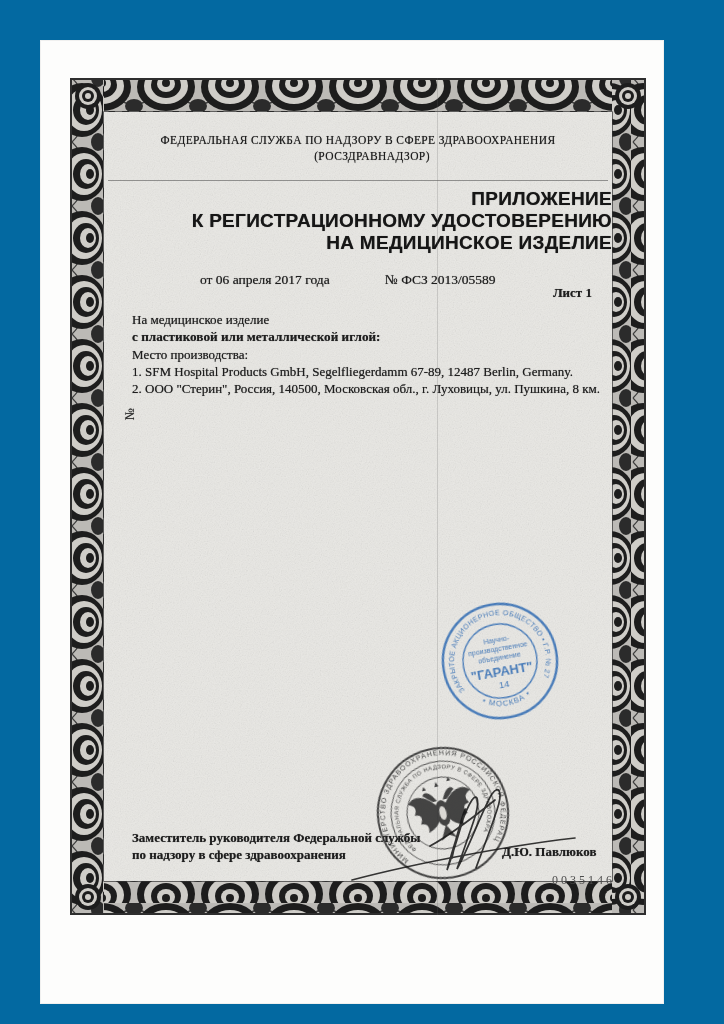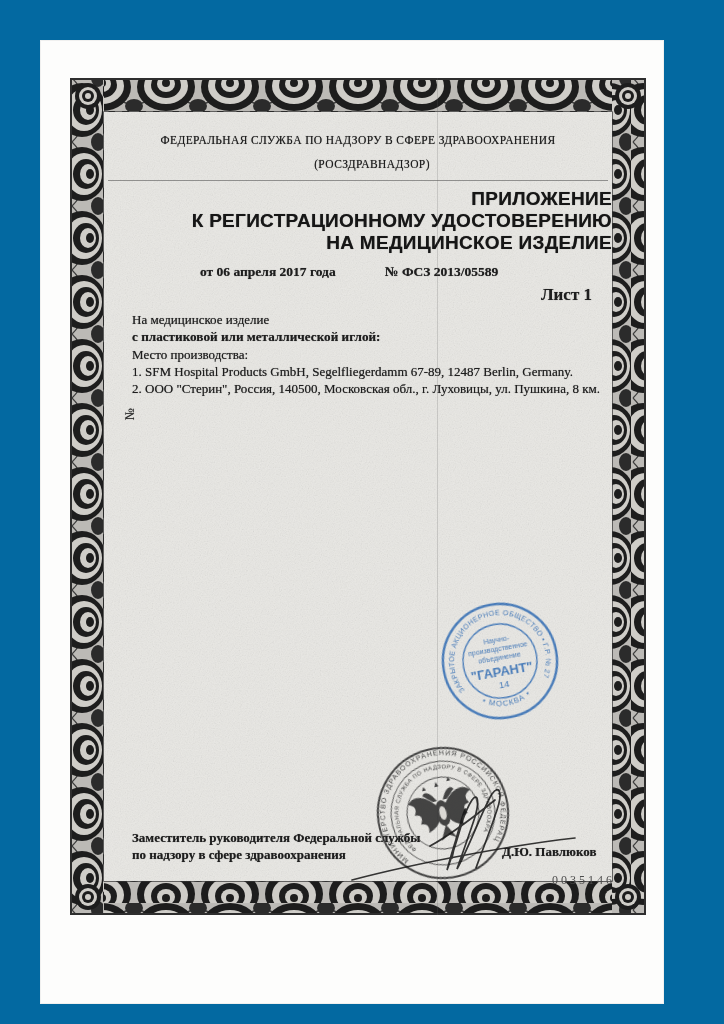--- a/index.html
+++ b/index.html
@@ -10,30 +10,30 @@
   
   .frame-svg{position:absolute;left:70px;top:78px;}
   
   .paper{position:absolute;left:104px;top:112px;width:508px;height:769px;
          background:#e9e8e4;}
   .grain{position:absolute;left:0;top:0;width:100%;height:100%;pointer-events:none;}
   
   .t{position:absolute;color:#1e1e1e;text-shadow:0 0 0.7px rgba(20,20,20,0.65);}
   .center{left:0;right:0;text-align:center;}
   .agency1{top:22px;font-size:11.5px;letter-spacing:0.4px;}
-  .agency2{top:46px;font-size:11.5px;letter-spacing:0.4px;padding-left:28px;}
+  .agency2{top:38px;font-size:11.5px;letter-spacing:0.4px;padding-left:28px;}
   .rule{position:absolute;left:4px;right:4px;top:68px;border-top:1px solid rgba(75,75,75,0.55);}
   .title{font-family:"Liberation Sans", sans-serif;font-weight:bold;font-size:19px;letter-spacing:0.3px;color:#161616;text-align:right;}
   .title1{top:76px;}
   .title2{top:98px;}
   .title3{top:120px;}
-  .dateline{top:152px;font-weight:bold;font-size:13.5px;}
+  .dateline{top:160px;font-weight:normal;font-size:13.5px;}
   .date{left:96px;}
   .regnum{left:281px;}
-  .sheetno{top:173px;right:20px;font-weight:bold;font-size:17px;}
+  .sheetno{top:173px;right:20px;font-weight:bold;font-size:13px;}
   .body{top:199px;left:28px;width:478px;font-size:13px;line-height:17.3px;}
   .body .bold{font-weight:bold;font-size:13.2px;}
   .marginmark{left:20px;top:294px;font-size:13px;transform:rotate(-90deg);color:#2a2a2a;}
   .signer1{left:28px;top:718px;font-weight:bold;font-size:13px;}
   .signer2{left:28px;top:735px;font-weight:bold;font-size:13px;}
   .signername{left:398px;top:732px;font-weight:bold;font-size:13px;}
   .serial{left:448px;top:761px;font-family:Liberation Serif, serif;
           font-size:12px;letter-spacing:3px;color:#4c4c4c;text-shadow:none;}
   
   .fold{position:absolute;left:437px;top:78px;width:1px;height:837px;

